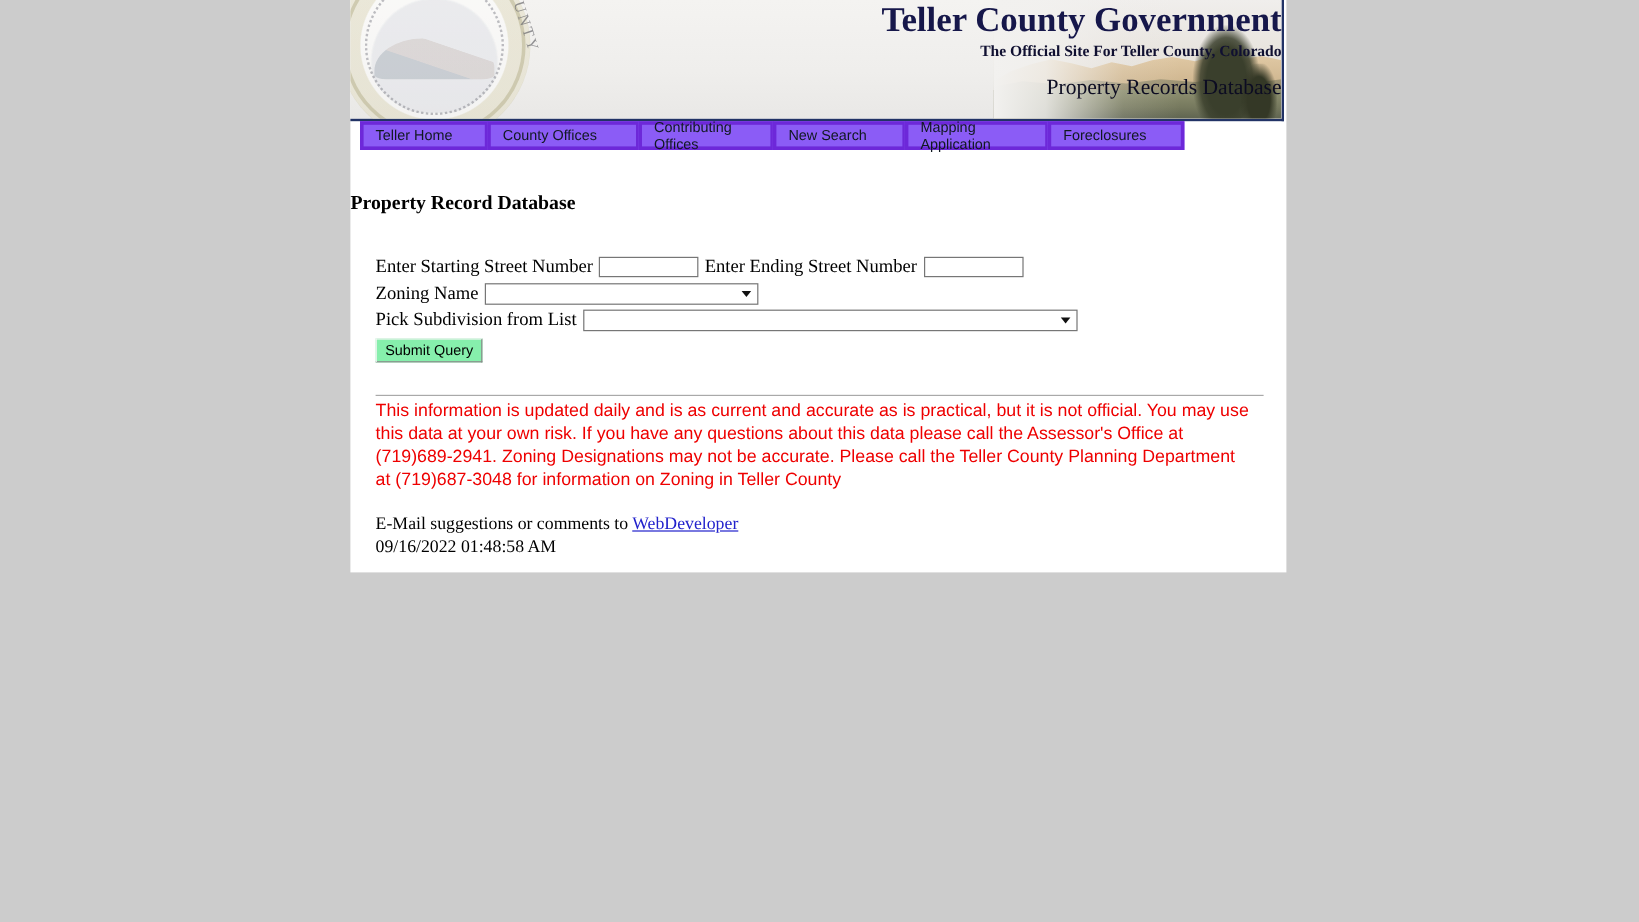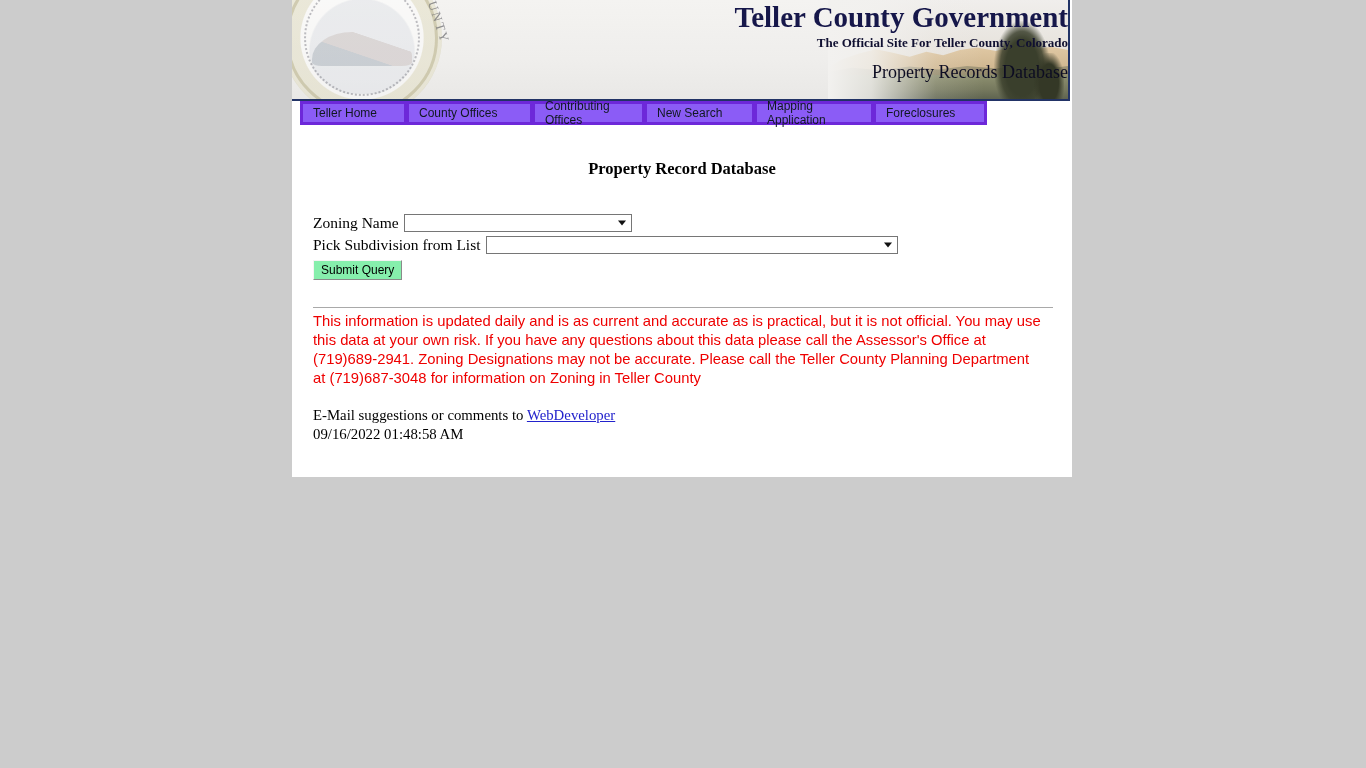--- a/index.html
+++ b/index.html
@@ -190,21 +190,21 @@
   .tab.t5 { width: 114px; }
 
   
   .content {
     position: absolute;
     left: 0;
     top: 125px;
     width: 780px;
   }
   .page-heading {
-    text-align: center;
+    text-align: left;
     font-family: "Liberation Serif", serif;
     font-size: 16.5px;
     font-weight: bold;
     color: #000;
     margin-top: 34px;
   }
   .form-area {
     margin-top: 33px;
     padding-left: 21px;
     font-family: "Liberation Serif", serif;
@@ -359,20 +359,26 @@
       <span>Foreclosures</span>
     </div>
   </div>
 
   <div class="content">
 
     <div class="page-heading">Property Record Database</div>
 
     <div class="form-area">
 
+      <div class="form-row">
+        <span class="lbl">Enter Starting Street Number</span>
+        <input class="txt" type="text" value="" style="">
+        <span class="lbl">Enter Ending Street Number</span>
+        <input class="txt second" type="text" value="" style="">
+      </div>
 
       <div class="form-row">
         <span class="lbl">Zoning Name</span>
         <div class="sel street">
           <span class="val"></span>
           <span class="arrow"></span>
         </div>
       </div>
 
       <div class="form-row">

